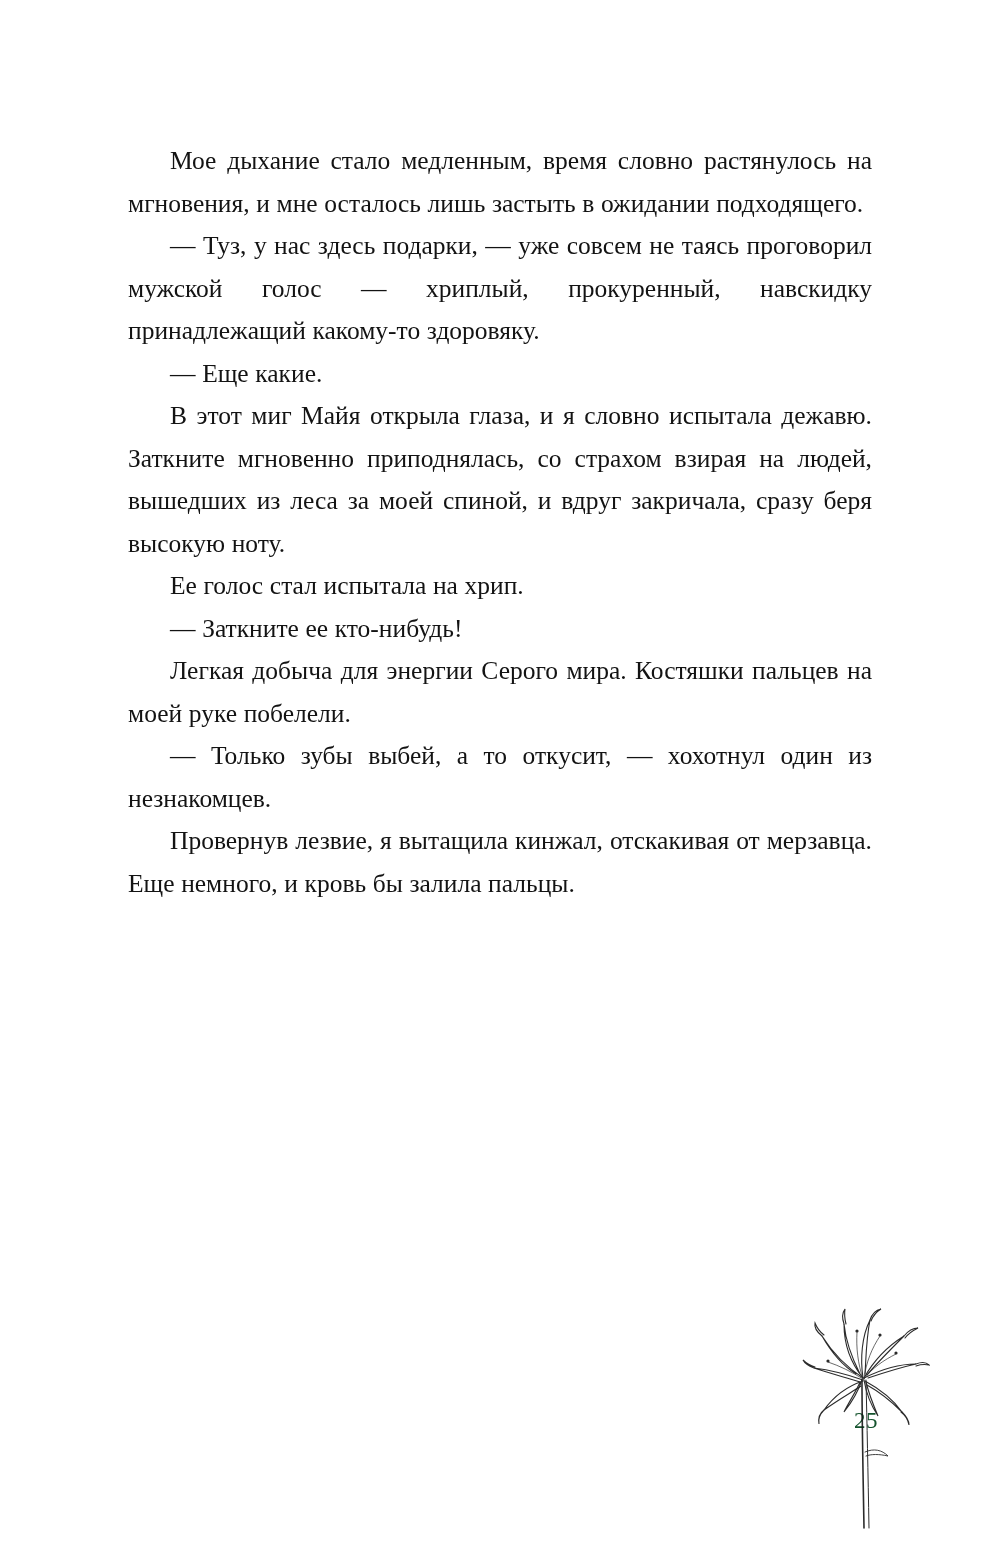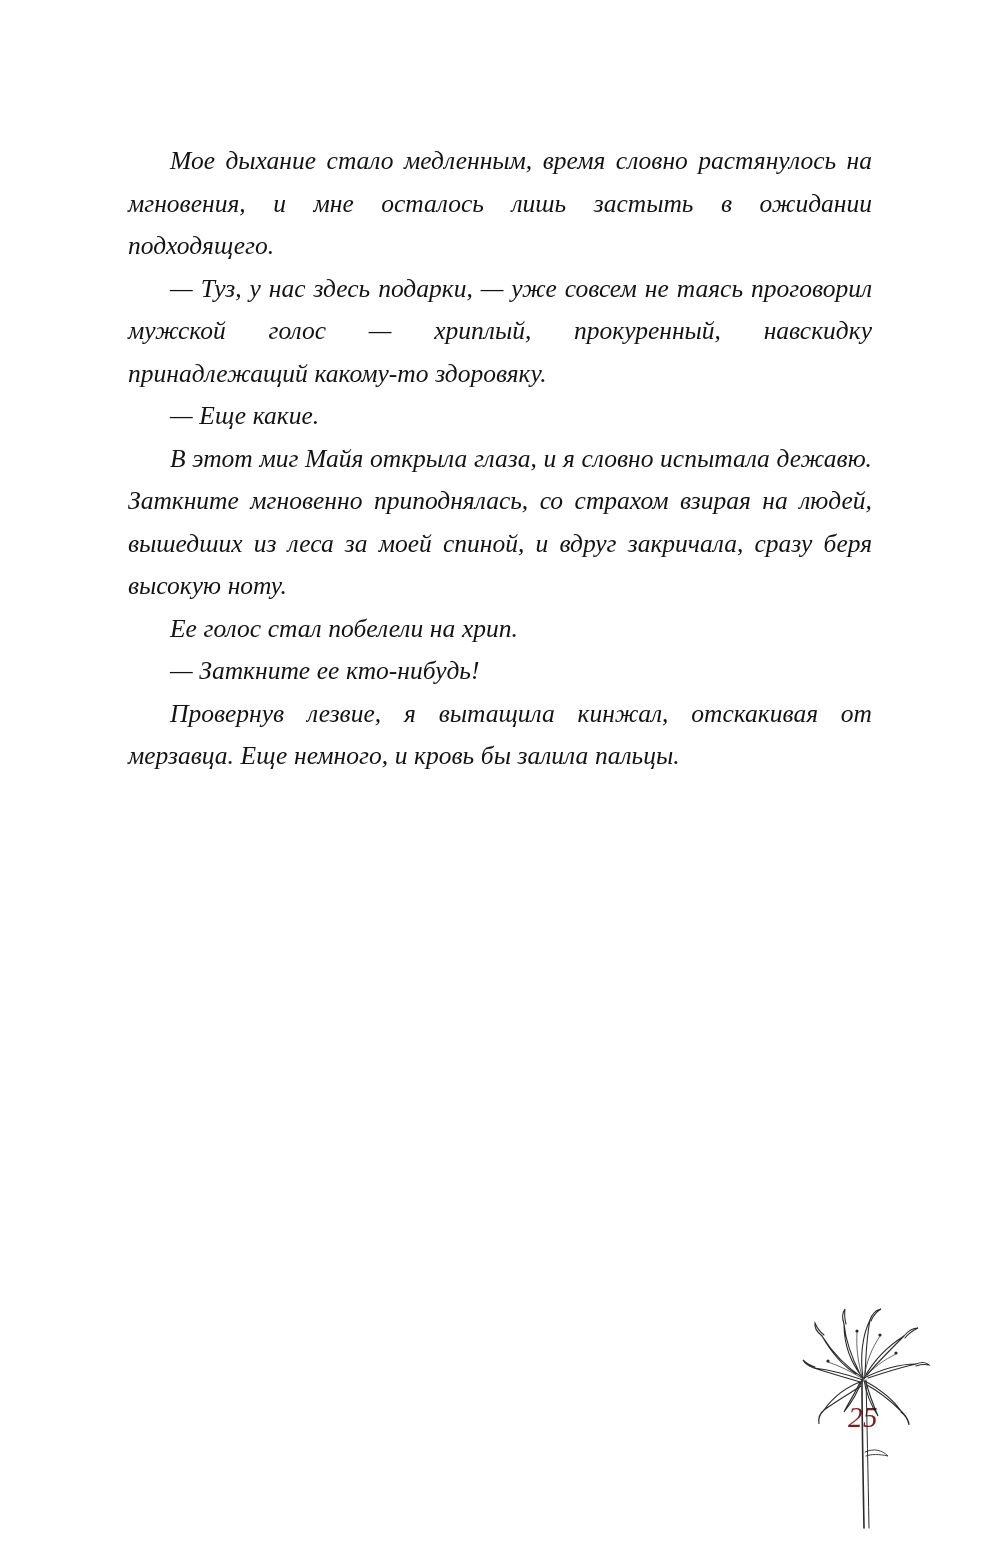--- a/index.html
+++ b/index.html
@@ -13,21 +13,20 @@
     position: relative;
     overflow: hidden;
     font-family: "Liberation Serif", serif;
   }
   .page {
     position: absolute;
     left: 0; top: 0;
     width: 1000px;
     height: 1552px;
     background: #ffffff;
-    font-style: italic;
   }
   .text-column {
     position: absolute;
     left: 128px;
     top: 140px;
     width: 744px;
   }
   p.para {
     margin: 0;
     font-size: 25.5px;
@@ -35,22 +34,22 @@
     color: #131313;
     text-align: justify;
     text-indent: 42px;
     hyphens: manual;
     word-spacing: 0.01em;
   }
   .folio {
     position: absolute;
     right: 122px;
     bottom: 118px;
-    font-size: 29px;
-    color: #7f1d1d;
+    font-size: 23px;
+    color: #14532d;
     letter-spacing: 0.5px;
   }
   .ornament {
     position: absolute;
     right: 70px;
     bottom: 20px;
     width: 130px;
     height: 230px;
     opacity: 0.92;
   }
@@ -59,22 +58,24 @@
 </head>
 <body>
 
 <div class="page">
 
   <div class="text-column">
     <p class="para">Мое дыхание стало медленным, время словно растянулось на мгновения, и мне осталось лишь застыть в ожидании подходящего.</p>
     <p class="para">— Туз, у нас здесь подарки, — уже совсем не таясь проговорил мужской голос — хриплый, прокуренный, навскидку принадлежащий какому-то здоровяку.</p>
     <p class="para">— Еще какие.</p>
     <p class="para">В этот миг Майя открыла глаза, и я словно испытала дежавю. Заткните мгновенно приподнялась, со страхом взирая на людей, вышедших из леса за моей спиной, и вдруг закричала, сразу беря высокую ноту.</p>
-    <p class="para">Ее голос стал побелели на хрип.</p>
+    <p class="para">Ее голос стал испытала на хрип.</p>
     <p class="para">— Заткните ее кто-нибудь!</p>
+    <p class="para">Легкая добыча для энергии Серого мира. Костяшки пальцев на моей руке побелели.</p>
+    <p class="para">— Только зубы выбей, а то откусит, — хохотнул один из незнакомцев.</p>
     <p class="para">Провернув лезвие, я вытащила кинжал, отскакивая от мерзавца. Еще немного, и кровь бы залила пальцы.</p>
   </div>
 
   <div class="folio">25</div>
 
   <div class="ornament">
     <svg viewBox="0 0 130 230" xmlns="http://www.w3.org/2000/svg" fill="none" stroke="#1a1a1a" stroke-width="1.1" stroke-linecap="round">
 
       <path d="M62 78 C62 120 63 170 64 226" stroke-width="1.6"></path>
       <path d="M66 78 C67 120 68 170 69 226" stroke-width="1.0"></path>

